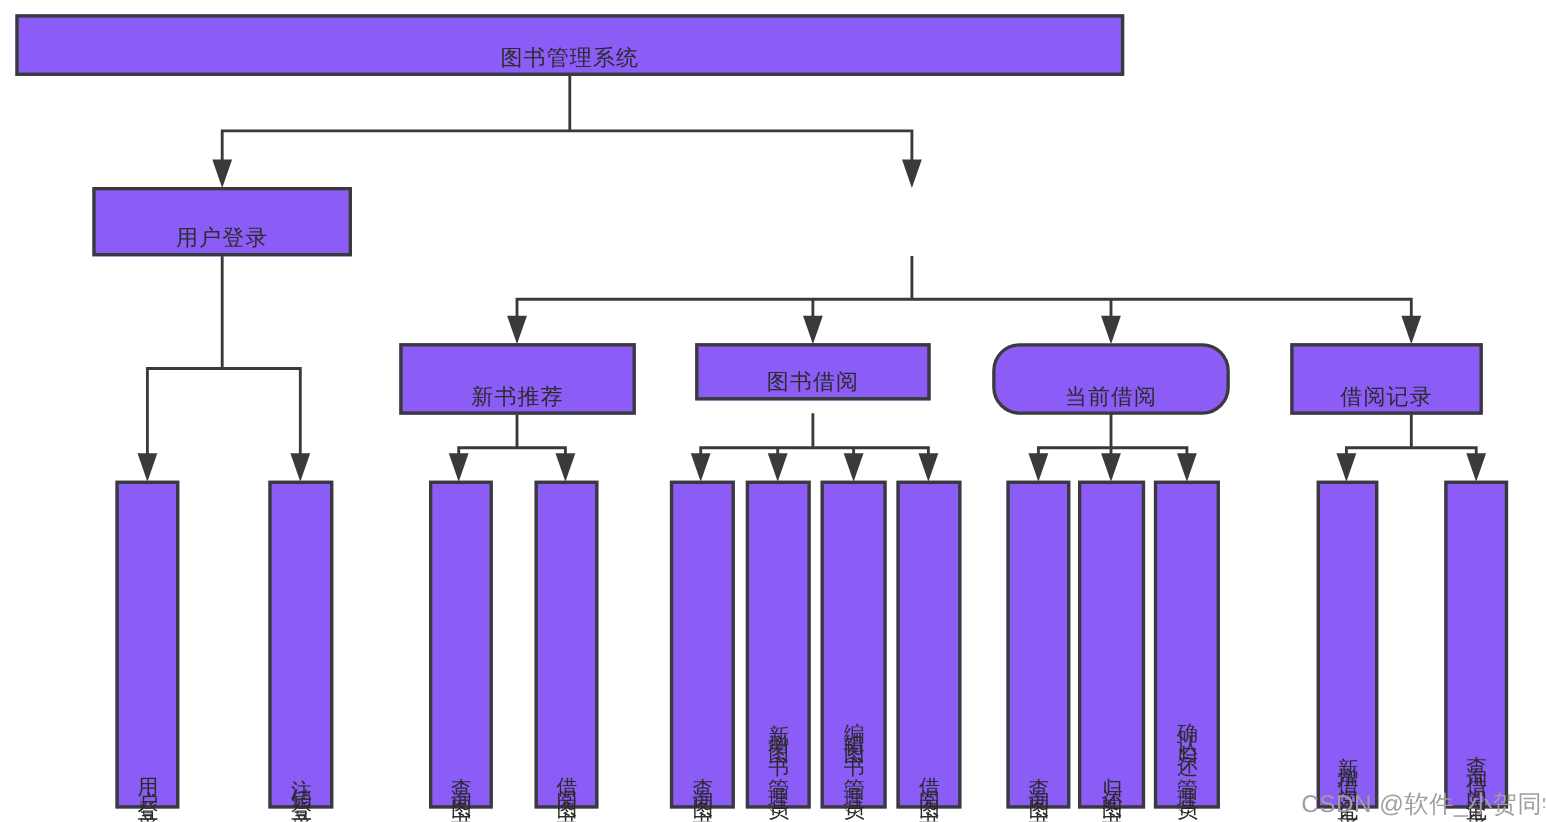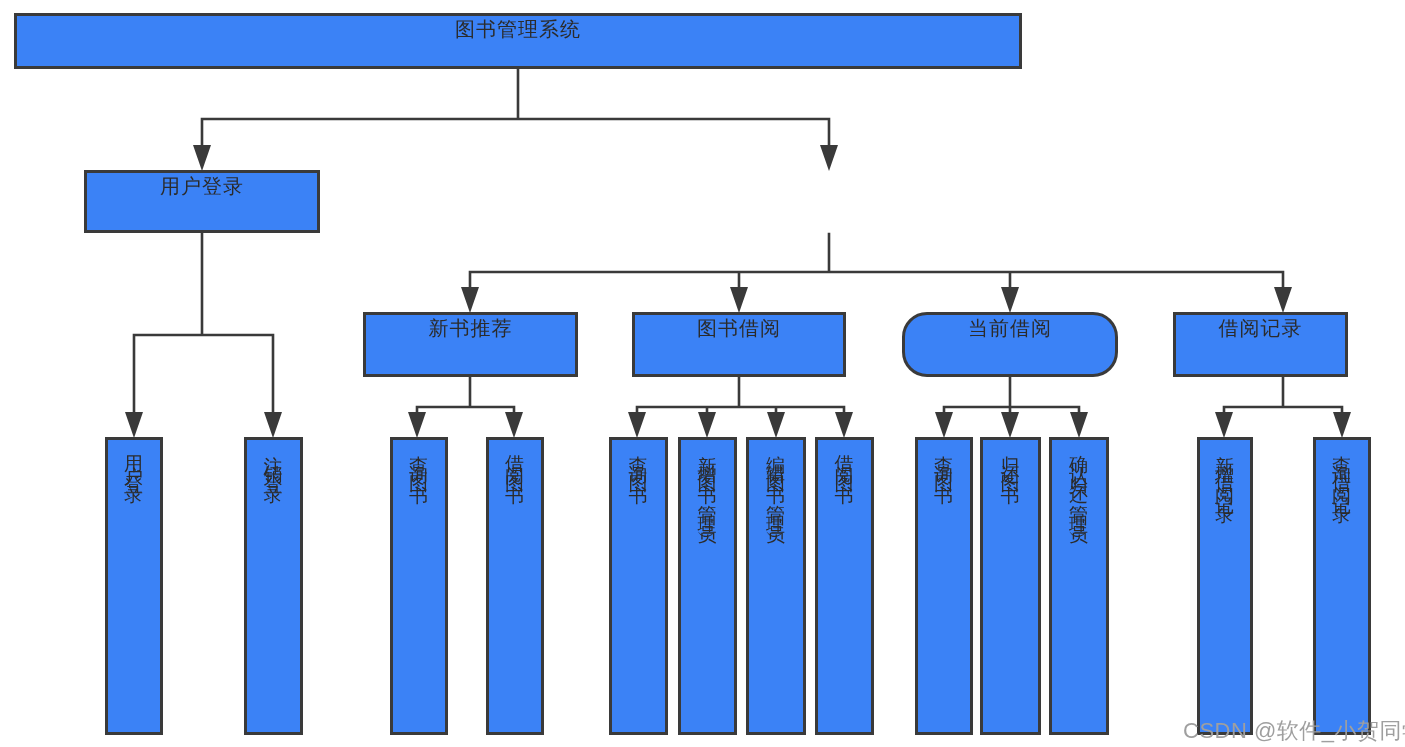--- a/index.html
+++ b/index.html
@@ -7,23 +7,23 @@
     position:relative;
     width:1405px;height:747px;
     background:#ffffff;
     font-family:"Liberation Sans","DejaVu Sans",sans-serif;
     overflow:hidden;
   }
   .wires{position:absolute;left:0;top:0;z-index:1;}
   .box{
     position:absolute;
     box-sizing:border-box;
-    background:#3b82f6;
+    background:#8b5cf6;
     border:3px solid #3a3a3a;
-    display:flex;align-items:flex-start;justify-content:center;
+    display:flex;align-items:flex-end;justify-content:center;
     color:#2b2b2b;
     z-index:2;
   }
   .h-box{font-size:20px;letter-spacing:1px;white-space:nowrap;}
   .root-box{border-width:3px;}
   .v-box .v-label{
     writing-mode:vertical-rl;
     text-orientation:mixed;
     font-size:19px;
     letter-spacing:10px;
@@ -89,21 +89,21 @@
     <span>图书管理系统</span>
   </div>
 
   <div class="box h-box" style="left:84px;top:170px;width:236px;height:63px;">
     <span>用户登录</span>
   </div>
 
   <div class="box h-box" style="left:363px;top:312px;width:215px;height:65px;">
     <span>新书推荐</span>
   </div>
-  <div class="box h-box" style="left:632px;top:312px;width:214px;height:65px;">
+  <div class="box h-box" style="left:632px;top:312px;width:214px;height:52px;">
     <span>图书借阅</span>
   </div>
   <div class="box h-box" style="left:902px;top:312px;width:216px;height:65px;border-radius:25px;">
     <span>当前借阅</span>
   </div>
   <div class="box h-box" style="left:1173px;top:312px;width:175px;height:65px;">
     <span>借阅记录</span>
   </div>
 
   <div class="box v-box" style="left:105px;top:437px;width:58px;height:298px;">

